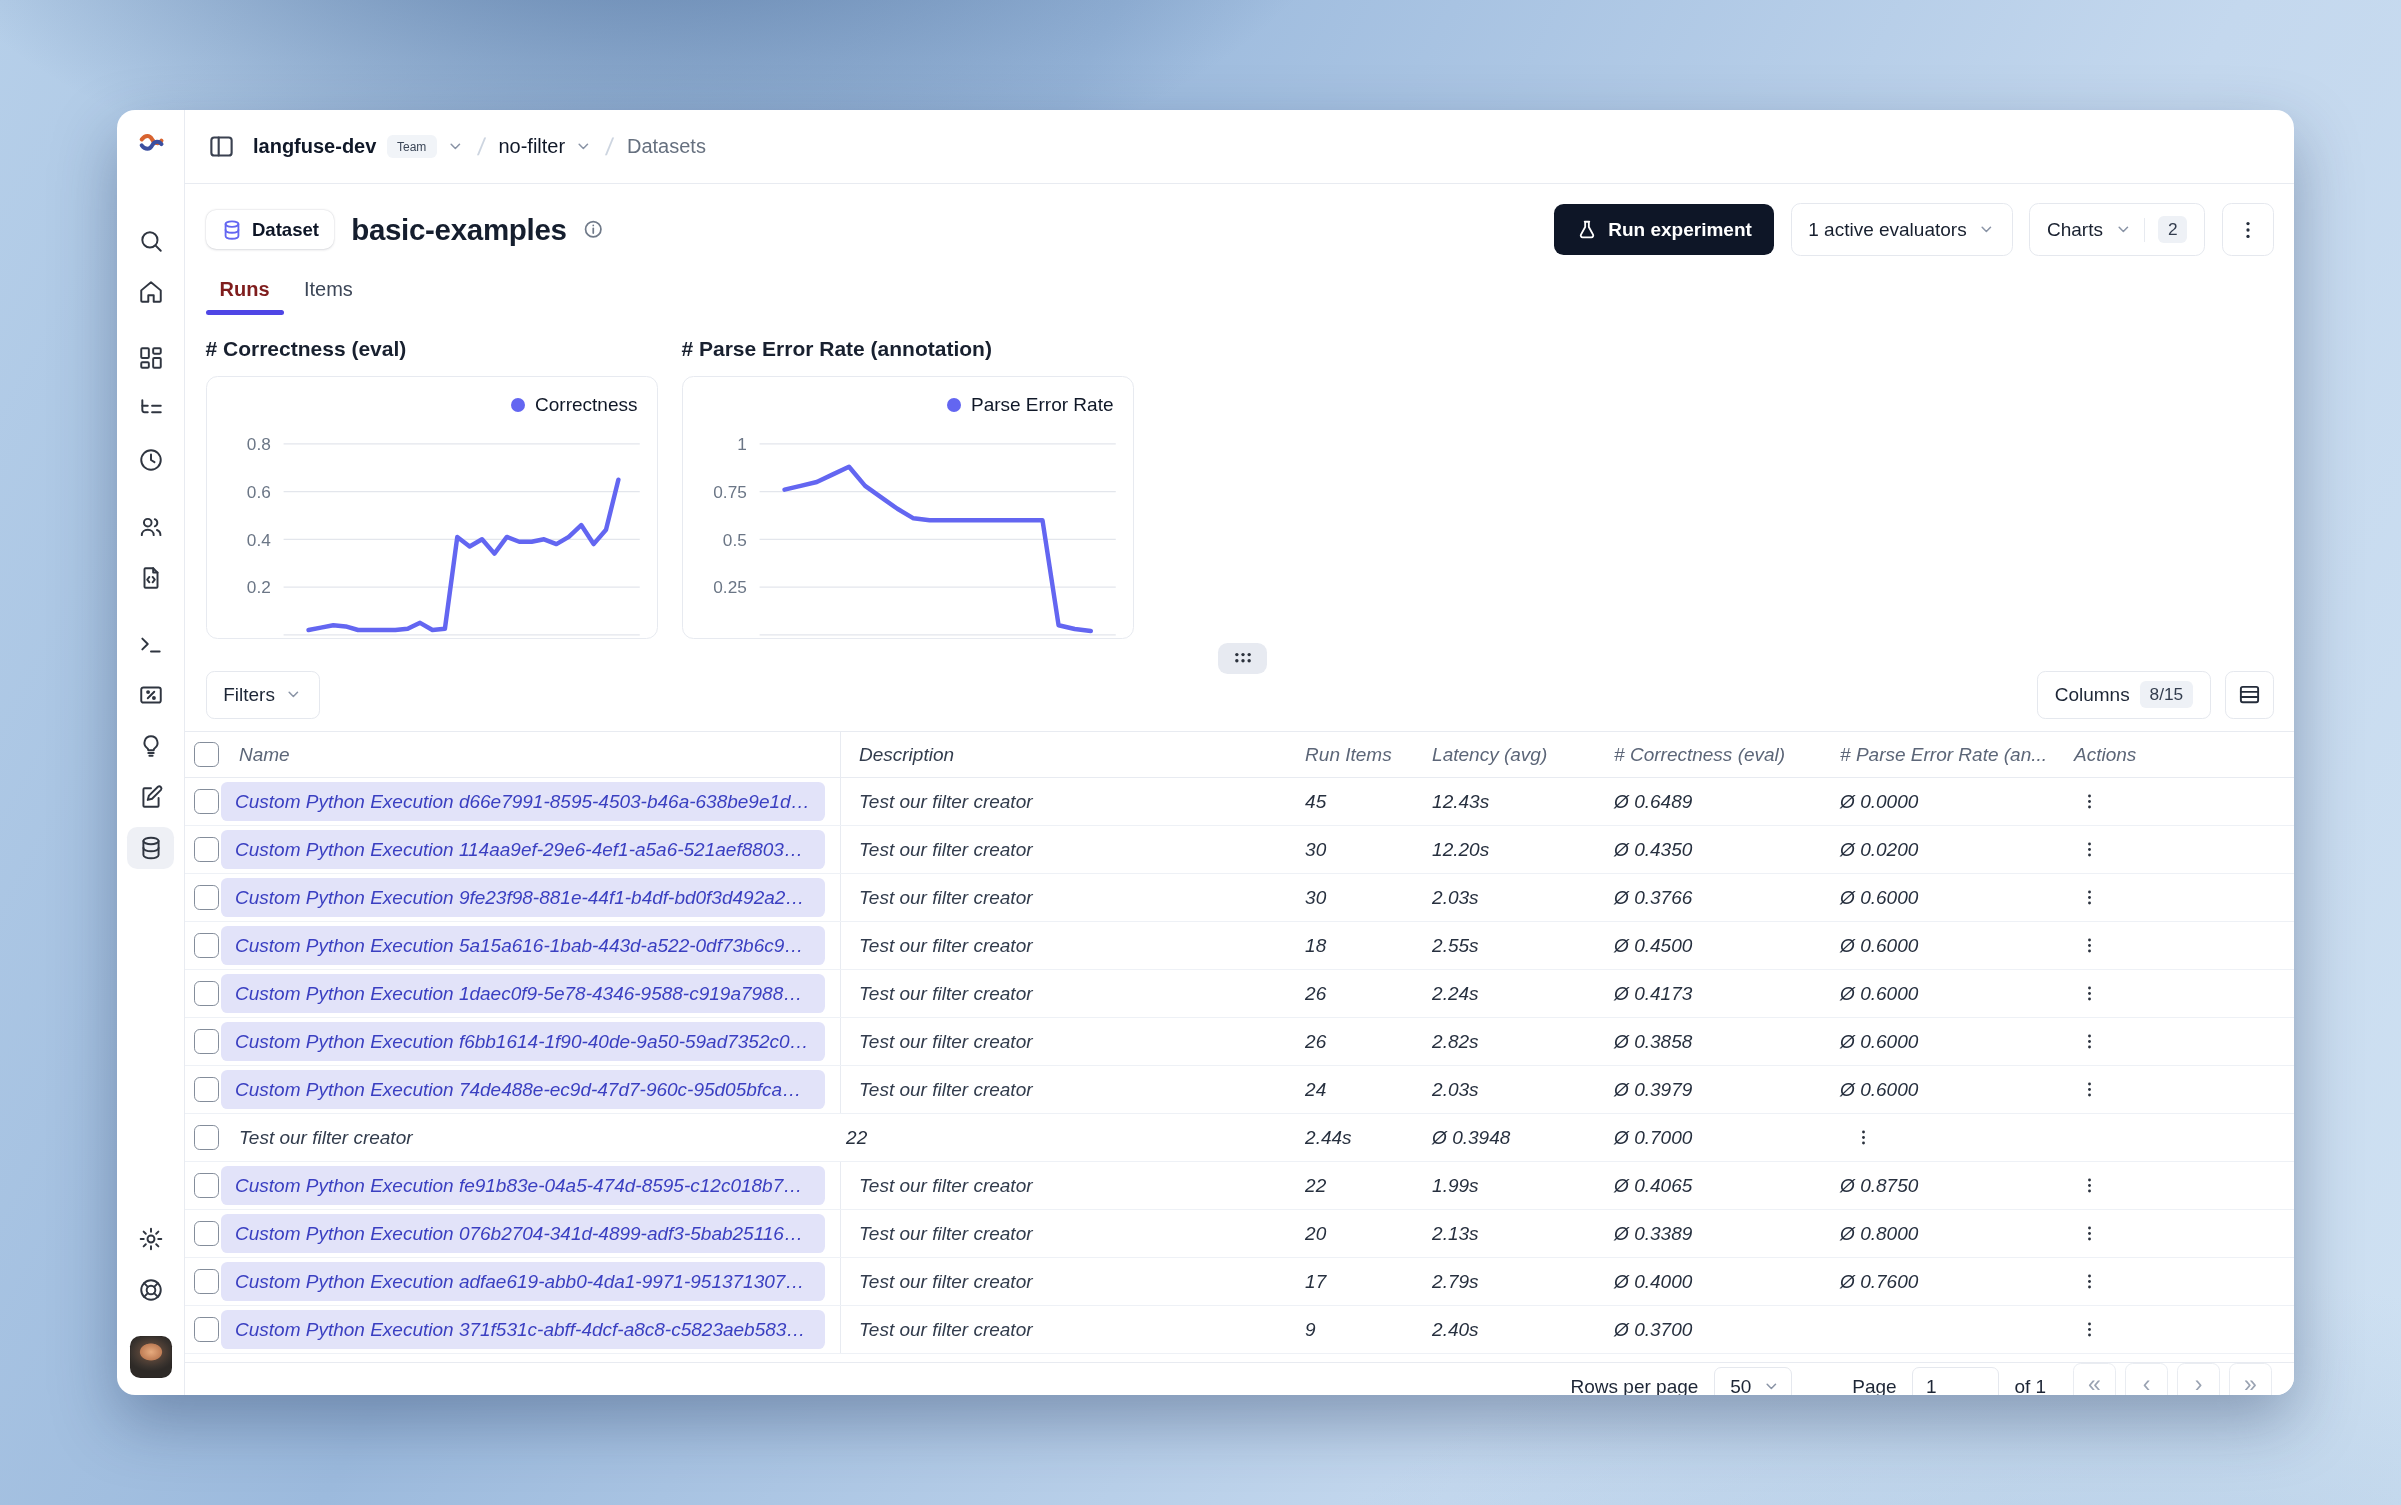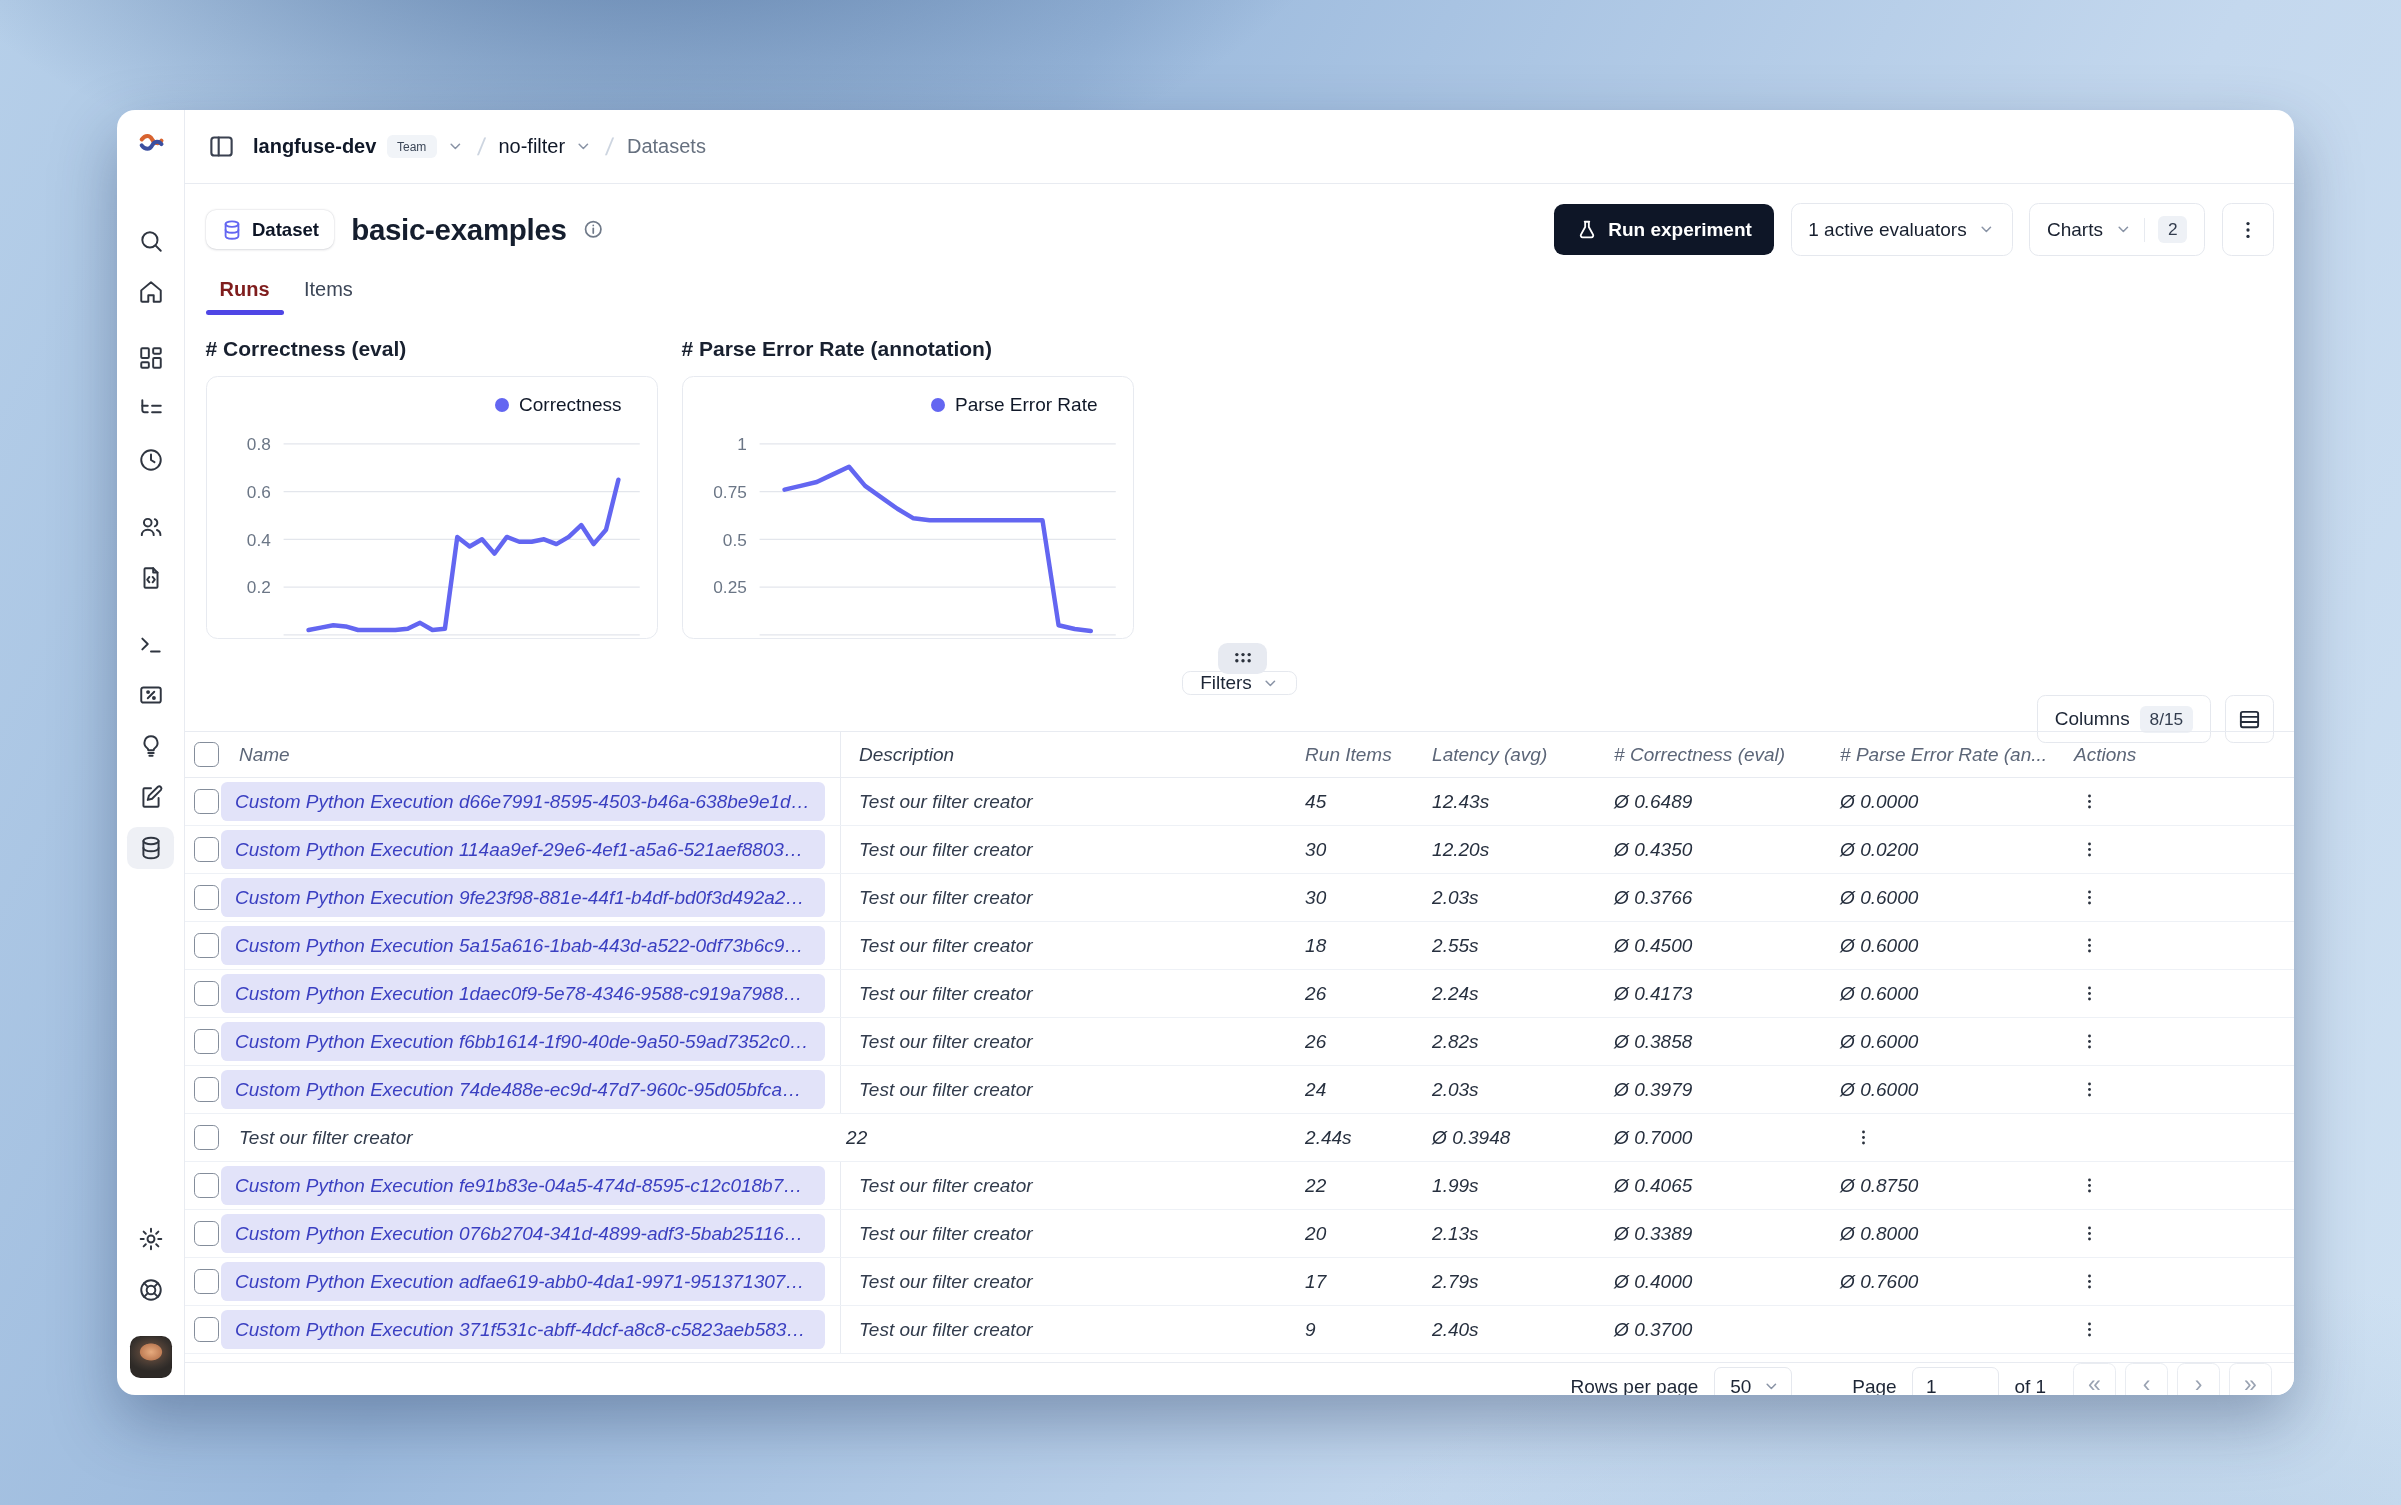--- a/index.html
+++ b/index.html
@@ -56,30 +56,30 @@
   .tabs{margin-top:11.5px;display:flex;gap:6.4px;}
   .tab{position:relative;padding:10.3px 14px 14px;font-size:20px;font-weight:500;color:#3c4657;cursor:pointer;}
   .tab.active{color:#7f1d1d;font-weight:bold;}
   .tab.active::after{content:"";position:absolute;left:0;right:0;bottom:0;height:4.5px;border-radius:2.6px;background:#4f46e5;}
   
   .charts-row{margin-top:22px;display:flex;gap:24px;}
   .chart-block{width:452px;}
   .chart-title{font-size:21px;font-weight:600;color:#18202f;margin-bottom:15.4px;}
   .chart-card{position:relative;height:261px;background:#fff;border:1.3px solid #e7eaf0;border-radius:11.5px;overflow:hidden;}
   .chart-card svg.plot{position:absolute;inset:0;width:100%;height:100%;}
-  .legend{position:absolute;top:16.7px;right:35px;display:flex;align-items:center;gap:10.3px;}
+  .legend{position:absolute;top:16.7px;right:19px;display:flex;align-items:center;gap:10.3px;}
   .legend .dot{width:14px;height:14px;border-radius:50%;background:#6366f1;}
   .legend span{font-size:19px;font-weight:500;color:#101828;}
   
   .split-row{position:relative;height:1.3px;background:#e3e7ee;margin:18px -20.5px 0;}
   .split-handle{position:absolute;left:1033px;top:-14.7px;width:49px;height:31px;border-radius:9.6px;background:#e7eaf1;
     display:flex;align-items:center;justify-content:center;cursor:row-resize;}
   .split-handle svg{width:22px;height:15.4px;fill:#2b313c;}
   
-  .table-toolbar{margin-top:14px;height:47px;display:flex;align-items:center;flex-direction:column;}
+  .table-toolbar{margin-top:14px;height:47px;display:flex;align-items:center;}
   .tb-right{margin-left:auto;display:flex;align-items:center;gap:14px;}
   .btn-sm{height:46px;display:flex;align-items:center;gap:10.3px;background:#fff;border:1.3px solid #e5e8ee;border-radius:8.3px;
     padding:0 16.7px;font-size:19px;font-weight:500;color:#1d2636;cursor:pointer;}
   .btn-sq{width:47px;justify-content:center;padding:0;}
   .btn-sq .icon{width:23px;height:23px;stroke:#252d3b;fill:none;stroke-width:2;stroke-linecap:round;stroke-linejoin:round;}
   
   .table{margin:13px -20.5px 8px;border-top:1.3px solid #e8ebf1;font-style:italic;}
   .thead,.trow{display:grid;grid-template-columns:36px 620px 459px 127px 182px 226px 226px 1fr;align-items:center;}
   .thead{height:45px;border-bottom:1.3px solid #e8ebf1;font-size:19px;color:#5c6678;font-weight:500;}
   .trow{height:47px;border-bottom:1.3px solid #eef1f6;font-size:19px;color:#27303f;background:#fff;}

